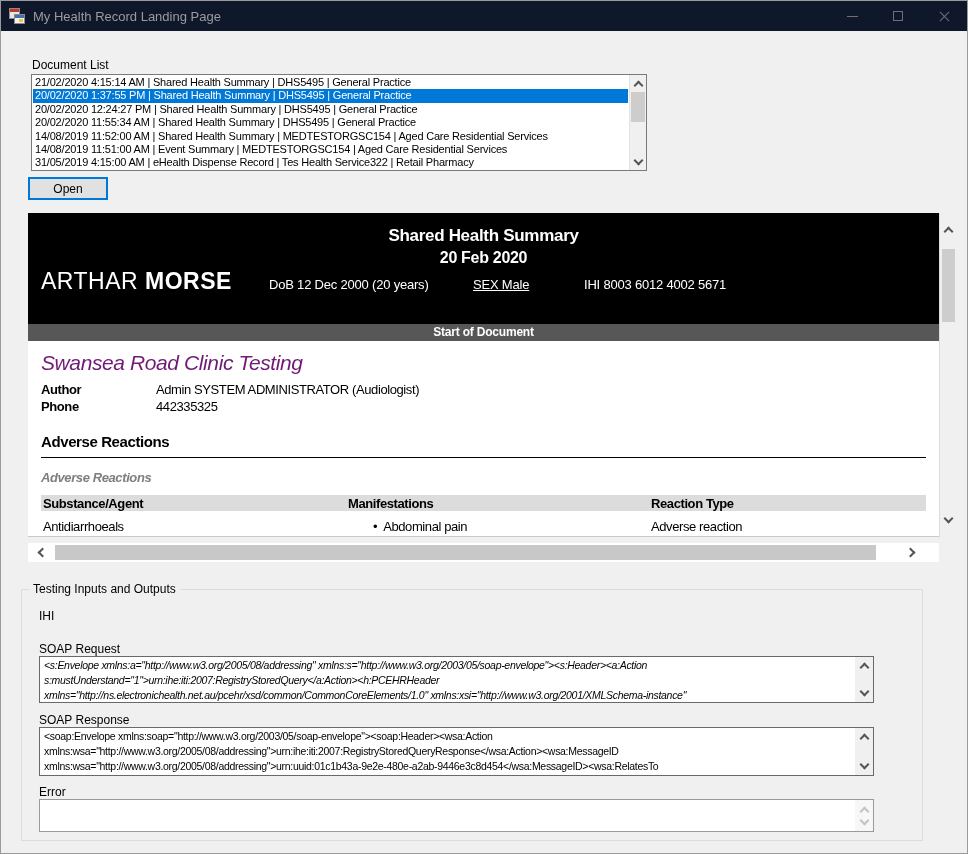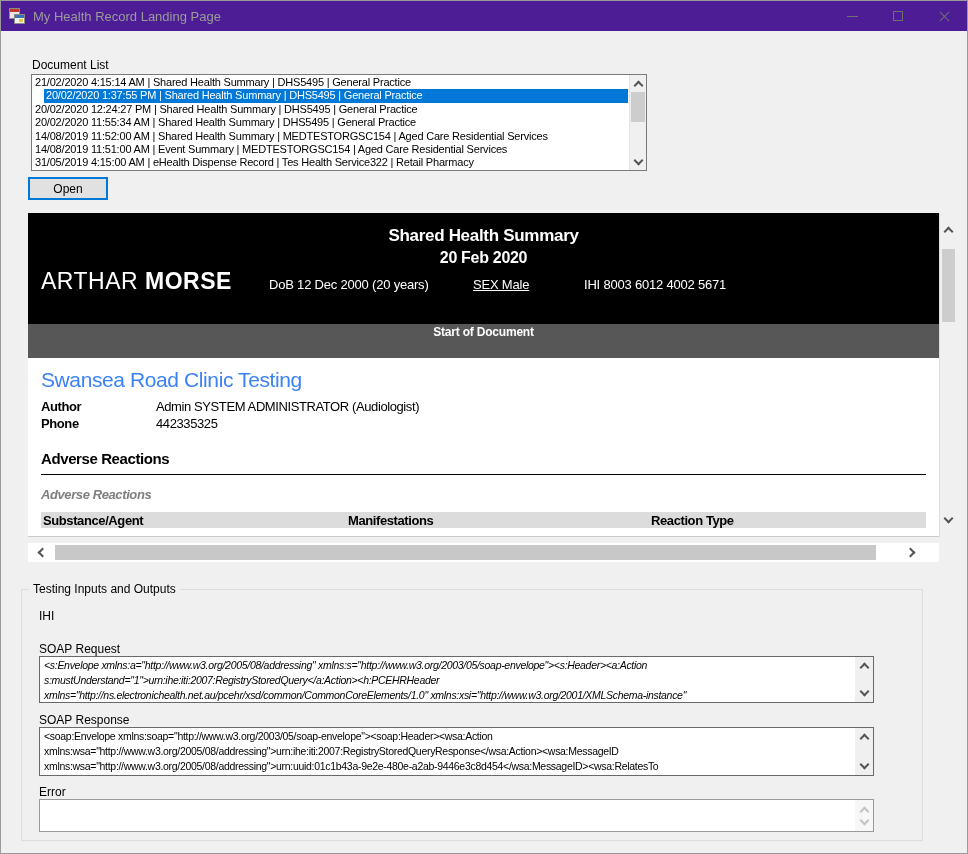--- a/index.html
+++ b/index.html
@@ -1,20 +1,20 @@
 <!DOCTYPE html>
 <html><head>
 <meta charset="utf-8">
 <style>
   * { margin:0; padding:0; box-sizing:border-box; }
   html,body { width:968px; height:854px; background:#e8e8e8; font-family:"Liberation Sans",sans-serif; }
   .window { position:relative; width:968px; height:854px; background:#f0f0f0; border:1px solid #9a9a9a; overflow:hidden; }
 
   
-  .titlebar { position:absolute; top:0; left:0; right:0; height:30px; background:#4c1d95; display:flex; align-items:center; }
+  .titlebar { position:absolute; top:0; left:0; right:0; height:30px; background:#0f172a; display:flex; align-items:center; }
   .app-icon { width:16px; height:16px; margin-left:8px; position:relative; }
   .app-icon .win1 { position:absolute; left:0; top:2; width:11px; height:11px; background:#e8e6e3; border:1px solid #8a8a8a; }
   .app-icon .win1 .bar { position:absolute; top:0; left:0; right:0; height:3px; background:#c0392b; }
   .app-icon .win2 { position:absolute; left:5px; top:6px; width:11px; height:10px; background:#f4f1ee; border:1px solid #8a8a8a; }
   .app-icon .win2 .bar { position:absolute; top:0; left:0; right:0; height:3px; background:#3f6fb5; }
   .app-icon .win2 .dot { position:absolute; right:1px; bottom:1px; width:4px; height:3px; background:#e7c63f; }
   .title-text { margin-left:8px; font-size:13px; color:#9b9b9b; }
   .caption-btns { margin-left:auto; display:flex; height:30px; }
   .cap-btn { width:46px; height:30px; display:flex; align-items:center; justify-content:center; }
   .min-glyph { display:block; width:11px; border-top:1px solid #707070; }
@@ -32,43 +32,43 @@
   .chev.down { transform:rotate(-45deg); margin-bottom:3px; }
   .chev.left { transform:rotate(45deg); margin-left:3px; }
   .chev.right { transform:rotate(-135deg); margin-right:3px; }
   .chev.disabled { border-color:#c3c3c3; }
 
   
   .doclist-label { position:absolute; left:31px; top:27px; font-size:12px; color:#000; }
   .listbox { position:absolute; left:30px; top:43px; width:616px; height:97px; background:#fff; border:1px solid #7a7a7a; }
   .list-items { position:absolute; left:1px; top:1px; right:18px; bottom:1px; overflow:hidden; }
   .list-row { height:13.4px; line-height:13.4px; font-size:11px; color:#000; white-space:nowrap; padding-left:2px; letter-spacing:-0.2px; }
-  .list-row.selected { background:#0078d7; color:#fff;margin-left:11px; }
+  .list-row.selected { background:#0078d7; color:#fff; }
   .vscroll { position:absolute; top:0; right:0; bottom:0; width:17px; background:#f0f0f0; border-left:1px solid #e2e2e2; }
   .vscroll .arrow { position:absolute; left:0; right:0; height:15px; display:flex; align-items:center; justify-content:center; }
   .vscroll .arrow.top { top:1px; } .vscroll .arrow.bot { bottom:1px; }
   .vscroll .thumb { position:absolute; left:1px; right:1px; background:#cdcdcd; }
 
   
   .open-btn { position:absolute; left:27px; top:146px; width:80px; height:23px; background:#e1e1e1; border:2px solid #0078d7; font-size:12px; color:#000; display:flex; align-items:center; justify-content:center; }
 
   
   .viewer { position:absolute; left:27px; top:182px; width:929px; height:324px; }
   .viewer-body { position:absolute; left:0; top:0; width:911px; height:324px; overflow:hidden; background:#fff; border-bottom:1px solid #c9c9c9; }
   .banner { position:relative; height:111px; background:#000; color:#fff; }
   .banner-title { text-align:center; padding-top:13px; font-size:17px; font-weight:bold; letter-spacing:-0.3px; }
   .banner-date { text-align:center; font-size:16px; font-weight:bold; margin-top:3px; letter-spacing:-0.3px; }
   .banner-row { position:absolute; left:13px; right:10px; top:55px; height:30px; }
   .pt-name { position:absolute; left:0; top:0; font-size:23px; letter-spacing:0.5px; }
   .pt-name b { font-weight:bold; }
   .pt-item { position:absolute; top:9px; font-size:13px; letter-spacing:-0.2px; white-space:nowrap; }
   .pt-dob { left:228px; } .pt-sex { left:432px;text-decoration:underline; } .pt-ihi { left:543px; }
-  .startbar { height:34px; background:#575757; color:#fff; font-size:12px; font-weight:bold; text-align:center; line-height:16px; letter-spacing:-0.2px; }
+  .startbar { height:17px; background:#575757; color:#fff; font-size:12px; font-weight:bold; text-align:center; line-height:16px; letter-spacing:-0.2px; }
   .doc-content { position:relative; padding:10px 0 0 13px; letter-spacing:-0.4px; }
-  .facility { font-size:21px; color:#3b82f6; margin-bottom:6px; }
+  .facility { font-size:21px; color:#701a75; margin-bottom:6px;font-style:italic; }
   .field-row { display:flex; font-size:13px; line-height:17px; }
   .field-row .flabel { width:115px; font-weight:bold; }
   .section-h { margin-top:18px; margin-right:0; font-size:15px; font-weight:bold; border-bottom:1px solid #000; padding-bottom:7px; width:885px; }
   .subsection { margin-top:12px; font-size:13px; font-weight:bold; font-style:italic; color:#7f7f7f; }
   .adv-table { margin-top:10px; width:885px; font-size:13px; }
   .adv-head { display:grid; grid-template-columns:305px 303px 1fr; background:#dcdcdc; height:16px; align-items:center; font-weight:bold; padding-left:2px; }
   .adv-row { display:grid; grid-template-columns:305px 303px 1fr; padding-top:8px; padding-left:2px; }
   .manif::before { content:"•"; margin:0 6px 0 25px; }
   .viewer-scroll { position:absolute; right:0; top:0; width:18px; height:324px; background:#f0f0f0; border-left:1px solid #dcdcdc; }
   .viewer-scroll .arrow { position:absolute; left:0; right:0; height:18px; display:flex; align-items:center; justify-content:center; }

